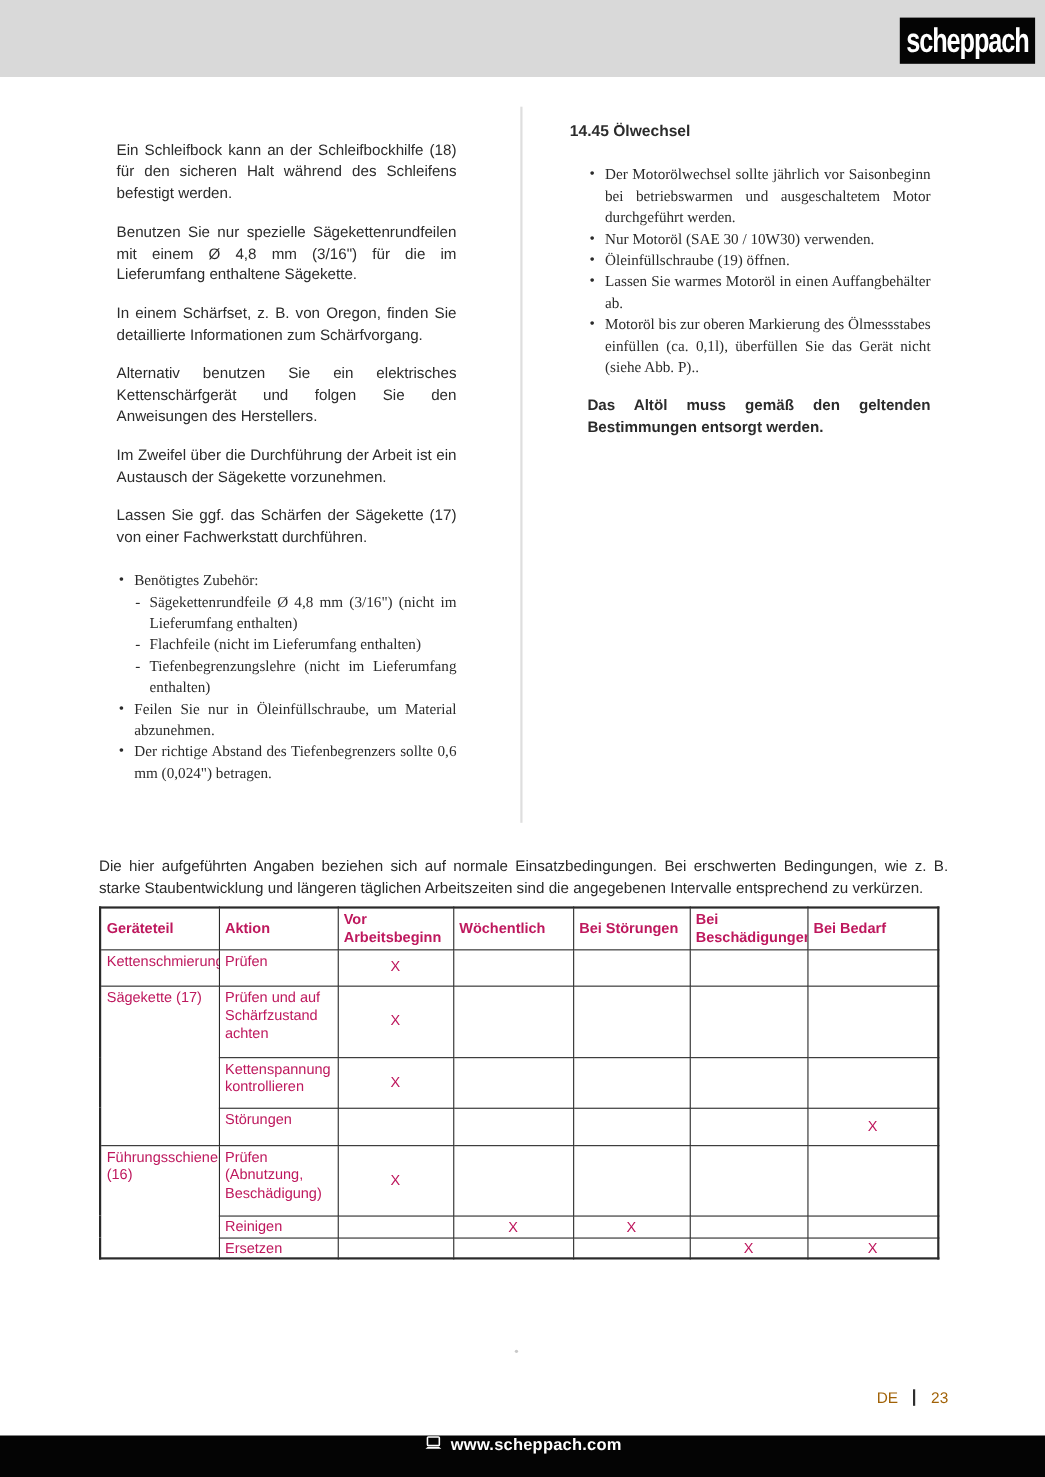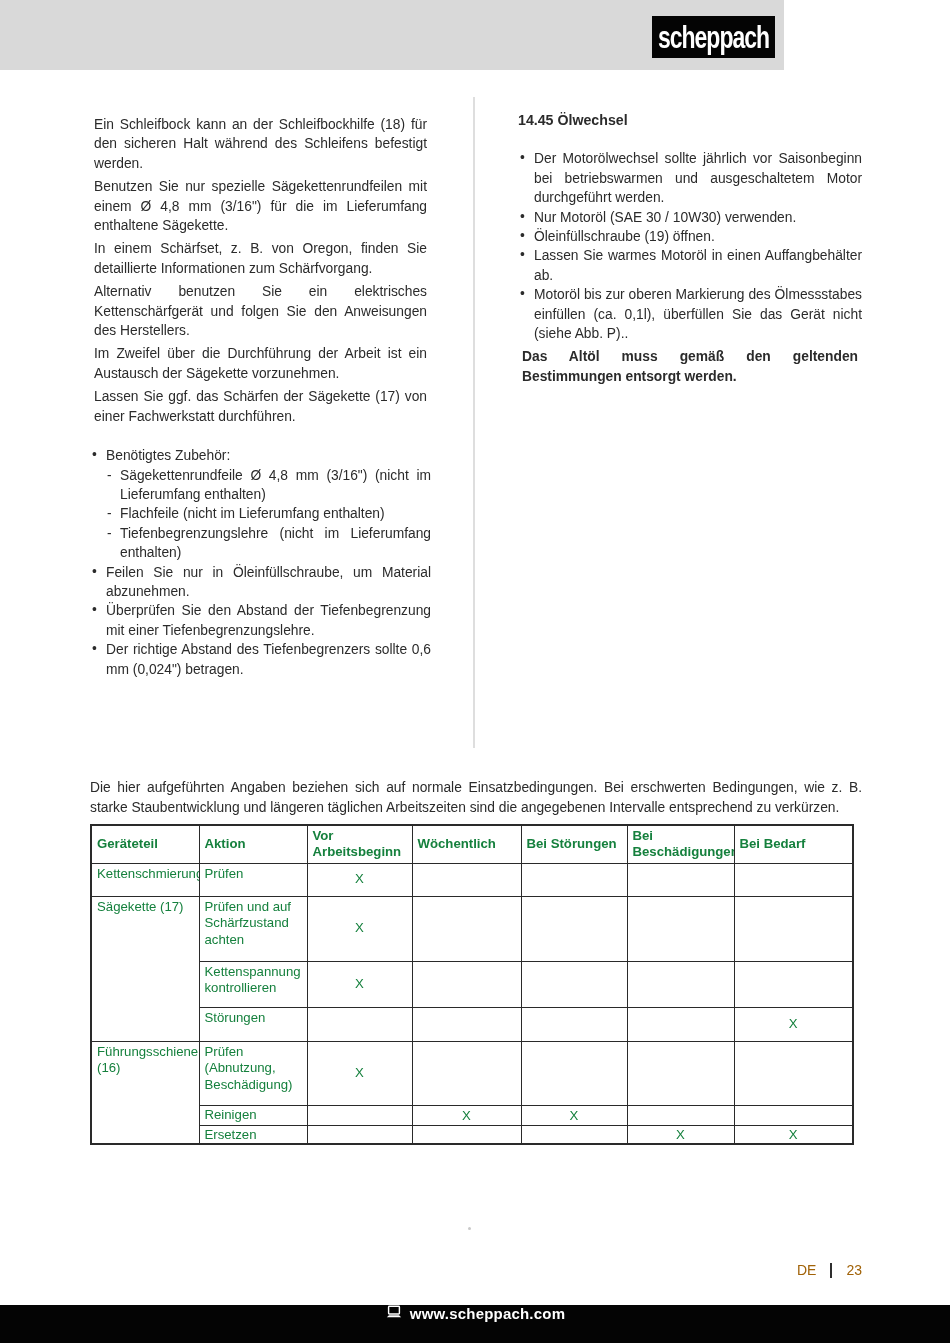--- a/index.html
+++ b/index.html
@@ -10,21 +10,21 @@
     position: relative;
     width: 950px;
     height: 1343px;
     background: #ffffff;
     overflow: hidden;
   }
 
   
   .topbar {
     position: absolute; top: 0; left: 0;
-    width: 784px; height: 70px;
+    width: 950px; height: 70px;
     background: #d9d9d9;
   }
   .logo {
     position: absolute; top: 16px; right: 9px;
     width: 123px; height: 42px;
     background: #040404;
     display: flex; align-items: center; justify-content: center;
     overflow: hidden;
   }
   .logo span {
@@ -44,25 +44,25 @@
   }
   .col {
     position: absolute;
     font-size: 13.8px;
     line-height: 19.4px;
     text-align: justify;
     hyphens: auto; -webkit-hyphens: auto;
   }
   .col-left  { left: 90px;  top: 111px; width: 341px; }
   .col-right { left: 518px; top: 111px; width: 344px; }
-  .col p { margin: 4px; }
+  .col p { margin: 16px; }
 
   .col h3 { font-size: 14.2px; font-weight: bold; margin: 0 0 19px 0; text-align: left; }
 
-  ul.bullets { list-style: none; margin: 0; padding: 0; }
+  ul.bullets { list-style: none; margin: 16px; padding: 0; font-family: Liberation Serif, serif; }
   ul.bullets > li { position: relative; padding-left: 16px; }
   ul.bullets > li::before { content: "\2022"; position: absolute; left: 2px; top: -1px; }
   ul.subs { list-style: none; margin: 0; padding: 0; }
   ul.subs > li { position: relative; padding-left: 14px; }
   ul.subs > li::before { content: "-"; position: absolute; left: 1px; }
 
   .col-left ul.bullets { margin-top: 20px; }
   .note { font-weight: bold; margin-top: 19px; }
 
   
@@ -73,21 +73,21 @@
   .maintenance h3 { font-size: 14.4px; font-weight: bold; margin: 0 0 1px 0; }
   .maintenance .intro { text-align: justify; margin: 0 0 6px 0; hyphens: auto; -webkit-hyphens: auto; }
 
   table.mt {
     border-collapse: collapse;
     table-layout: fixed;
     width: 762px;
     border: 2px solid #2a2a2a;
     font-size: 13.2px;
     line-height: 16.5px;
-    color: #15803d;
+    color: #be185d;
   }
   table.mt th, table.mt td {
     border: 1px solid #2a2a2a;
     padding: 2px 4px 2px 5px;
     text-align: left;
     vertical-align: top;
     overflow: hidden;
     hyphens: auto; -webkit-hyphens: auto;
   }
   table.mt th { font-weight: bold; vertical-align: middle; }
@@ -155,21 +155,20 @@
     <ul class="bullets">
       <li>
         <span>Benötigtes Zubehör:</span>
         <ul class="subs">
           <li>Sägekettenrundfeile Ø 4,8 mm (3/16") (nicht im Lieferumfang enthalten)</li>
           <li>Flachfeile (nicht im Lieferumfang enthalten)</li>
           <li>Tiefenbegrenzungslehre (nicht im Lieferumfang enthalten)</li>
         </ul>
       </li>
       <li>Feilen Sie nur in Öleinfüllschraube, um Material abzunehmen.</li>
-      <li>Überprüfen Sie den Abstand der Tiefenbegrenzung mit einer Tiefenbegrenzungslehre.</li>
       <li>Der richtige Abstand des Tiefenbegrenzers sollte 0,6 mm (0,024") betragen.</li>
     </ul>
   </section>
 
   <section class="col col-right">
     <h3>14.45 Ölwechsel</h3>
     <ul class="bullets">
       <li>Der Motorölwechsel sollte jährlich vor Saisonbeginn bei betriebswarmen und ausgeschaltetem Motor durchgeführt werden.</li>
       <li>Nur Motoröl (SAE 30 / 10W30) verwenden.</li>
       <li>Öleinfüllschraube (19) öffnen.</li>

